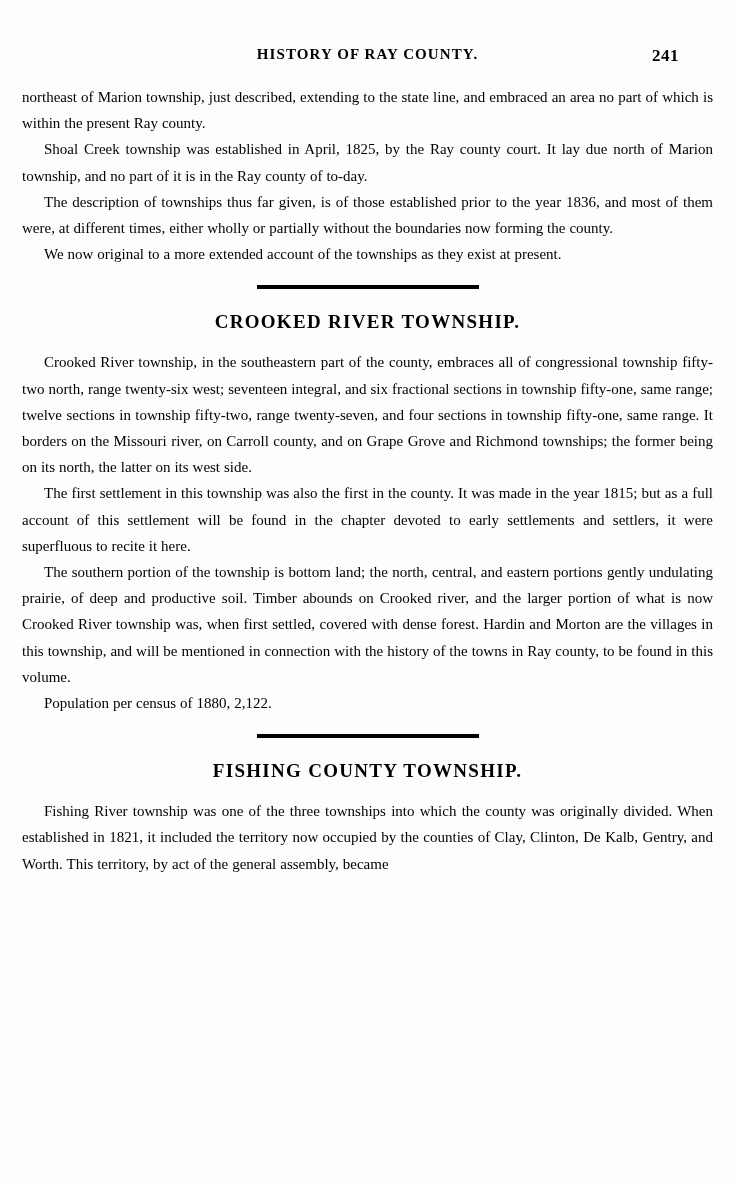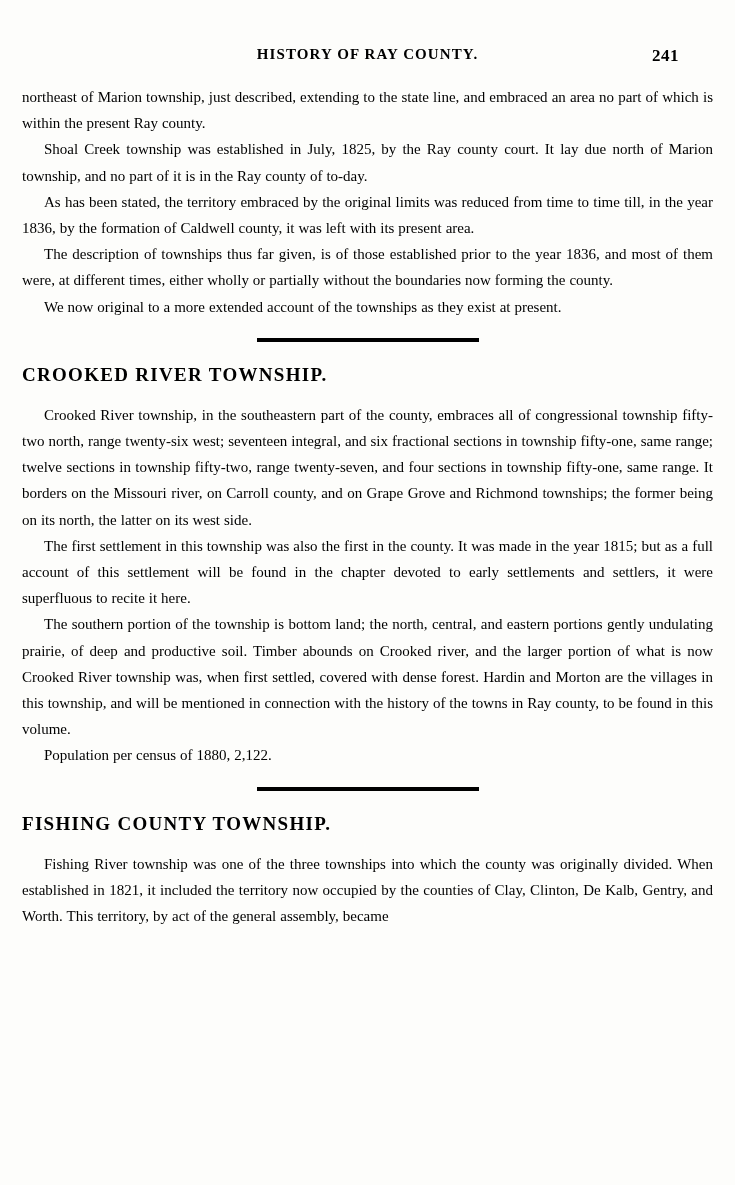--- a/index.html
+++ b/index.html
@@ -73,42 +73,42 @@
   }
   .rule {
     display: inline-block;
     width: 222px;
     height: 4px;
     background: #000;
     margin: 18px 0 16px 0;
   }
   h2.section-head {
     margin: 0;
+    text-align: center;
     font-size: 19px;
     font-weight: bold;
     letter-spacing: 1.3px;
     padding: 2px 0 16px 0;
     font-family: "Liberation Serif", serif;
   }
 </style>
 </head>
 <body>
 
 <div class="page">
 
   <div class="header">
     <div class="running-title">HISTORY OF RAY COUNTY.</div>
     <div class="folio">241</div>
   </div>
 
   <div class="body-col">
 
     <p class="para noindent">northeast of Marion township, just described, extending to the state line, and embraced an area no part of which is within the present Ray county.</p>
-    <p class="para">Shoal Creek township was established in July, 1825, by the Ray county court. It lay due north of Marion township, and no part of it is in the Ray county of to-day.</p>
-    <p class="para">As has been stated, the territory embraced by the original limits was reduced from time to time till, in the year 1836, by the formation of Caldwell county, it was left with its present area.</p>
+    <p class="para">Shoal Creek township was established in April, 1825, by the Ray county court. It lay due north of Marion township, and no part of it is in the Ray county of to-day.</p>
     <p class="para">The description of townships thus far given, is of those established prior to the year 1836, and most of them were, at different times, either wholly or partially without the boundaries now forming the county.</p>
     <p class="para">We now original to a more extended account of the townships as they exist at present.</p>
 
     <div class="rule-wrap">
       <span class="rule"></span>
     </div>
 
     <h2 class="section-head">CROOKED RIVER TOWNSHIP.</h2>
 
     <p class="para">Crooked River township, in the southeastern part of the county, embraces all of congressional township fifty-two north, range twenty-six west; seventeen integral, and six fractional sections in township fifty-one, same range; twelve sections in township fifty-two, range twenty-seven, and four sections in township fifty-one, same range. It borders on the Missouri river, on Carroll county, and on Grape Grove and Richmond townships; the former being on its north, the latter on its west side.</p>

